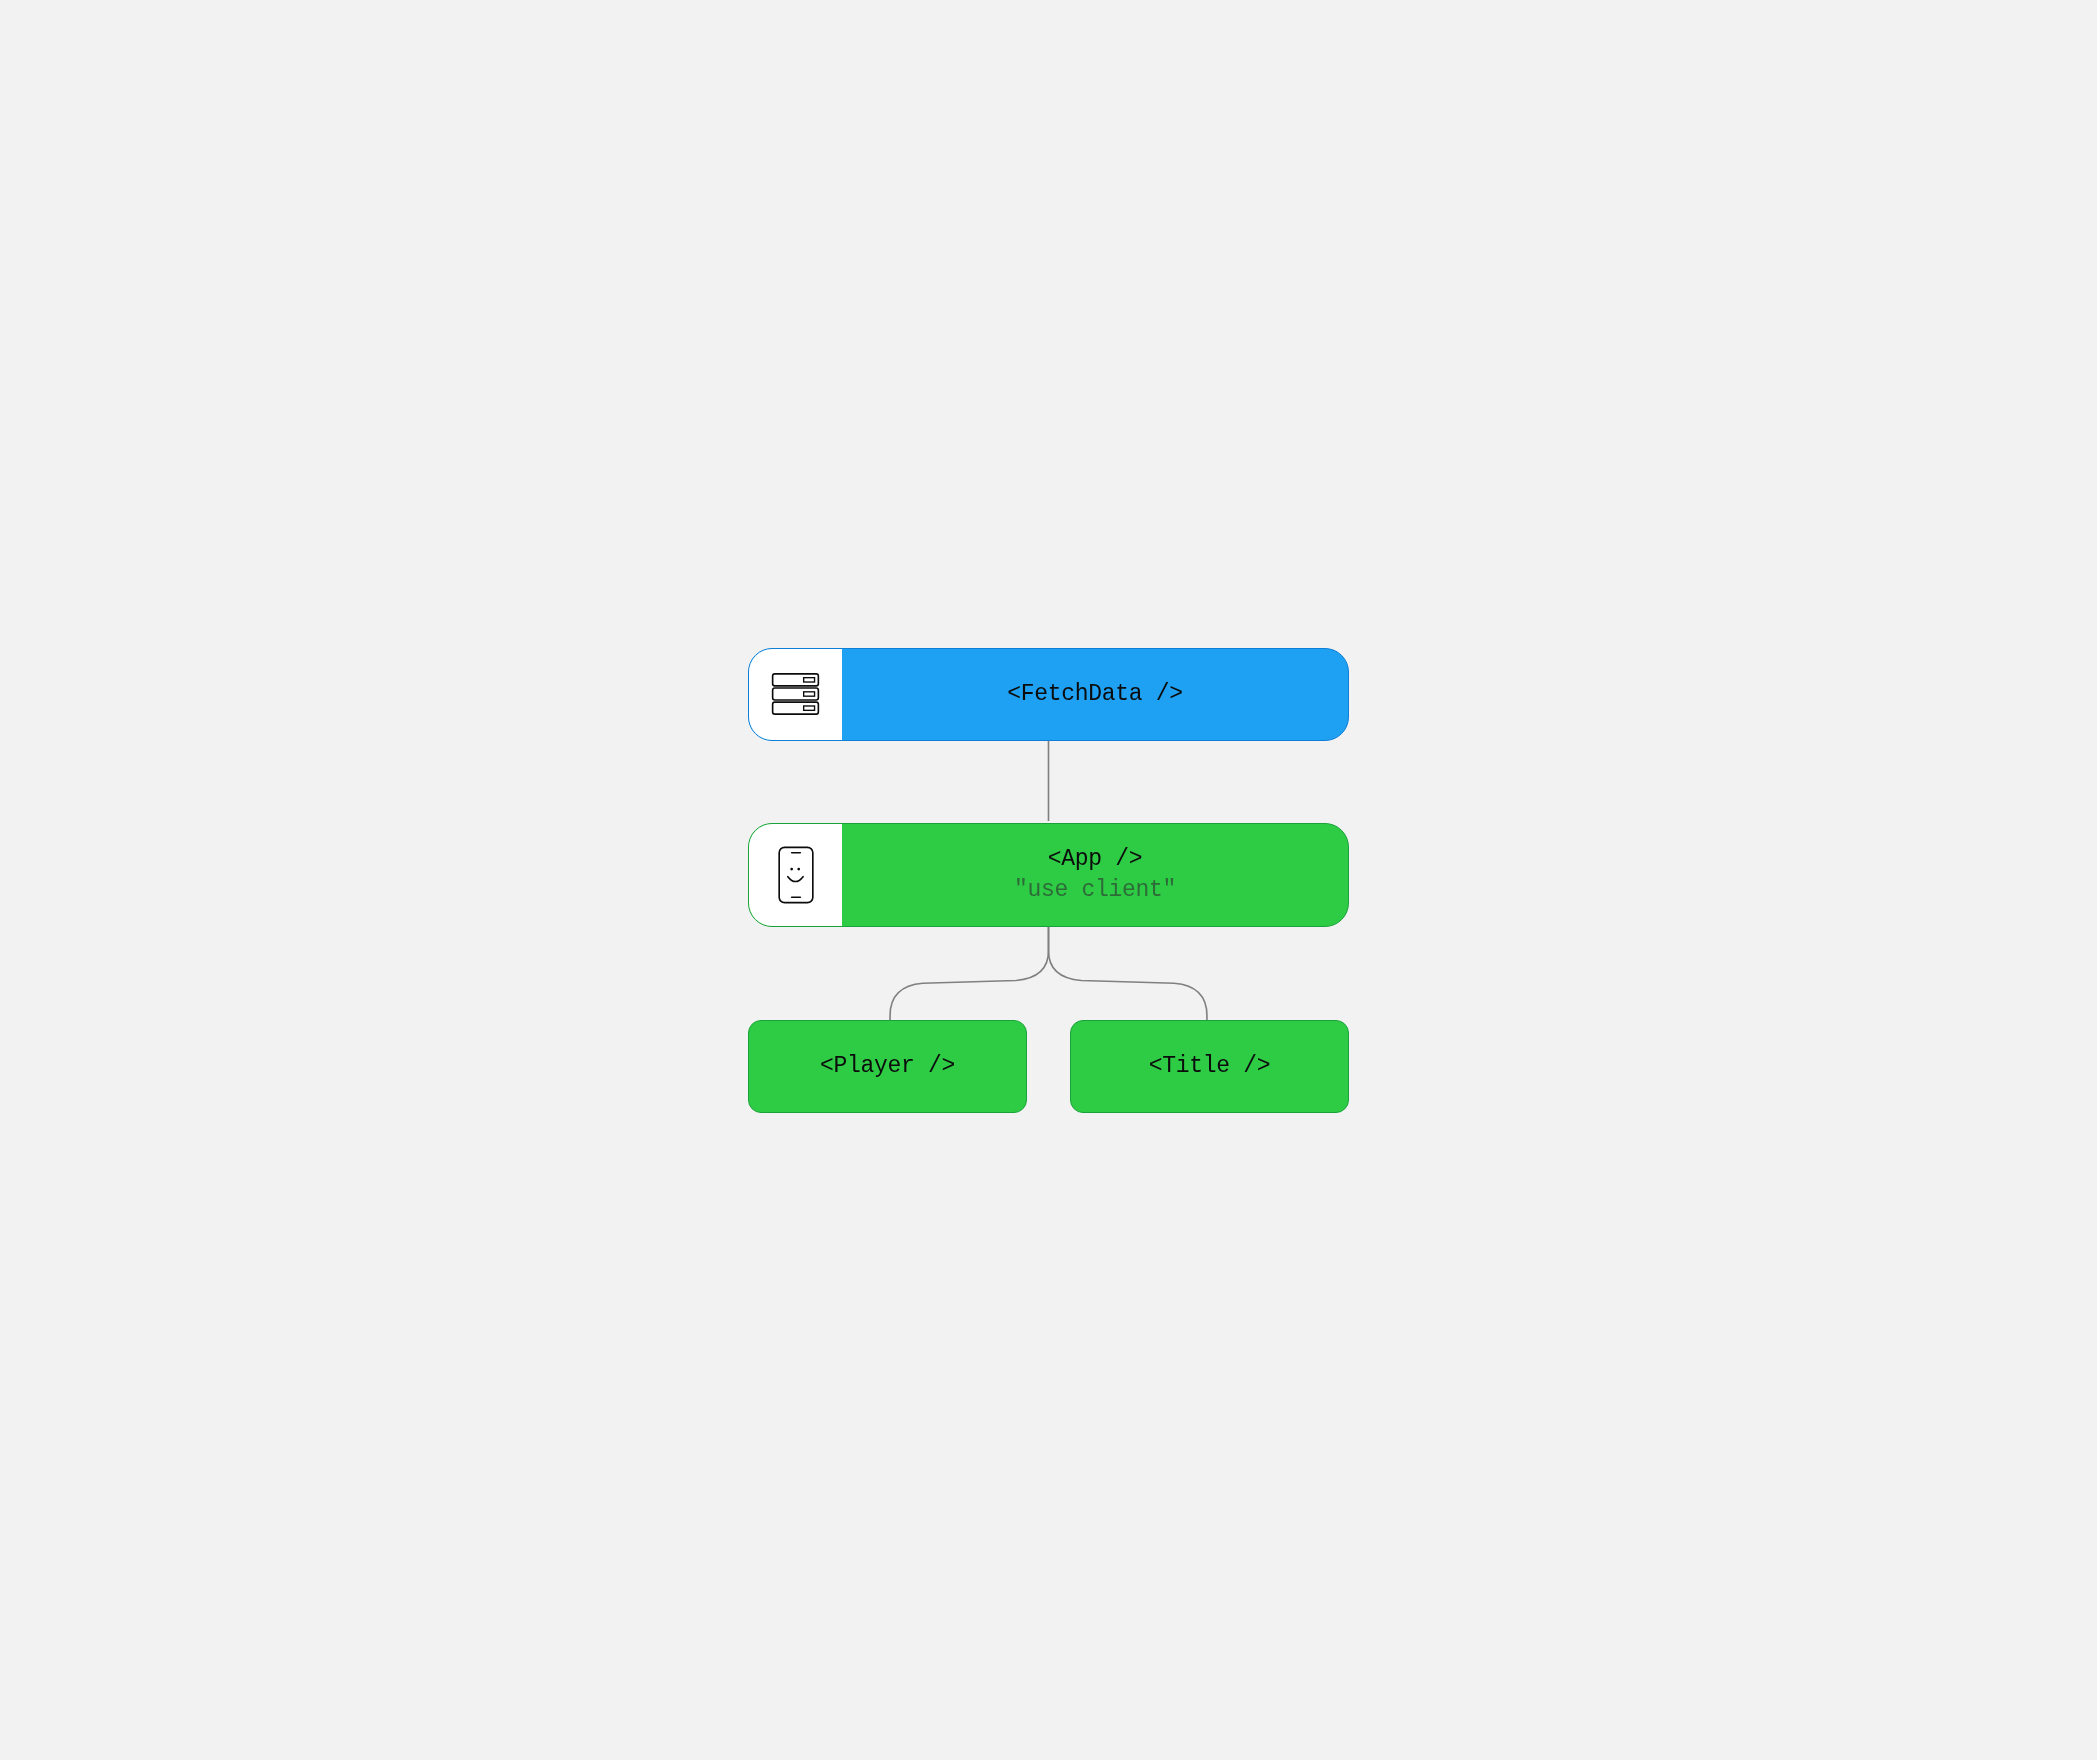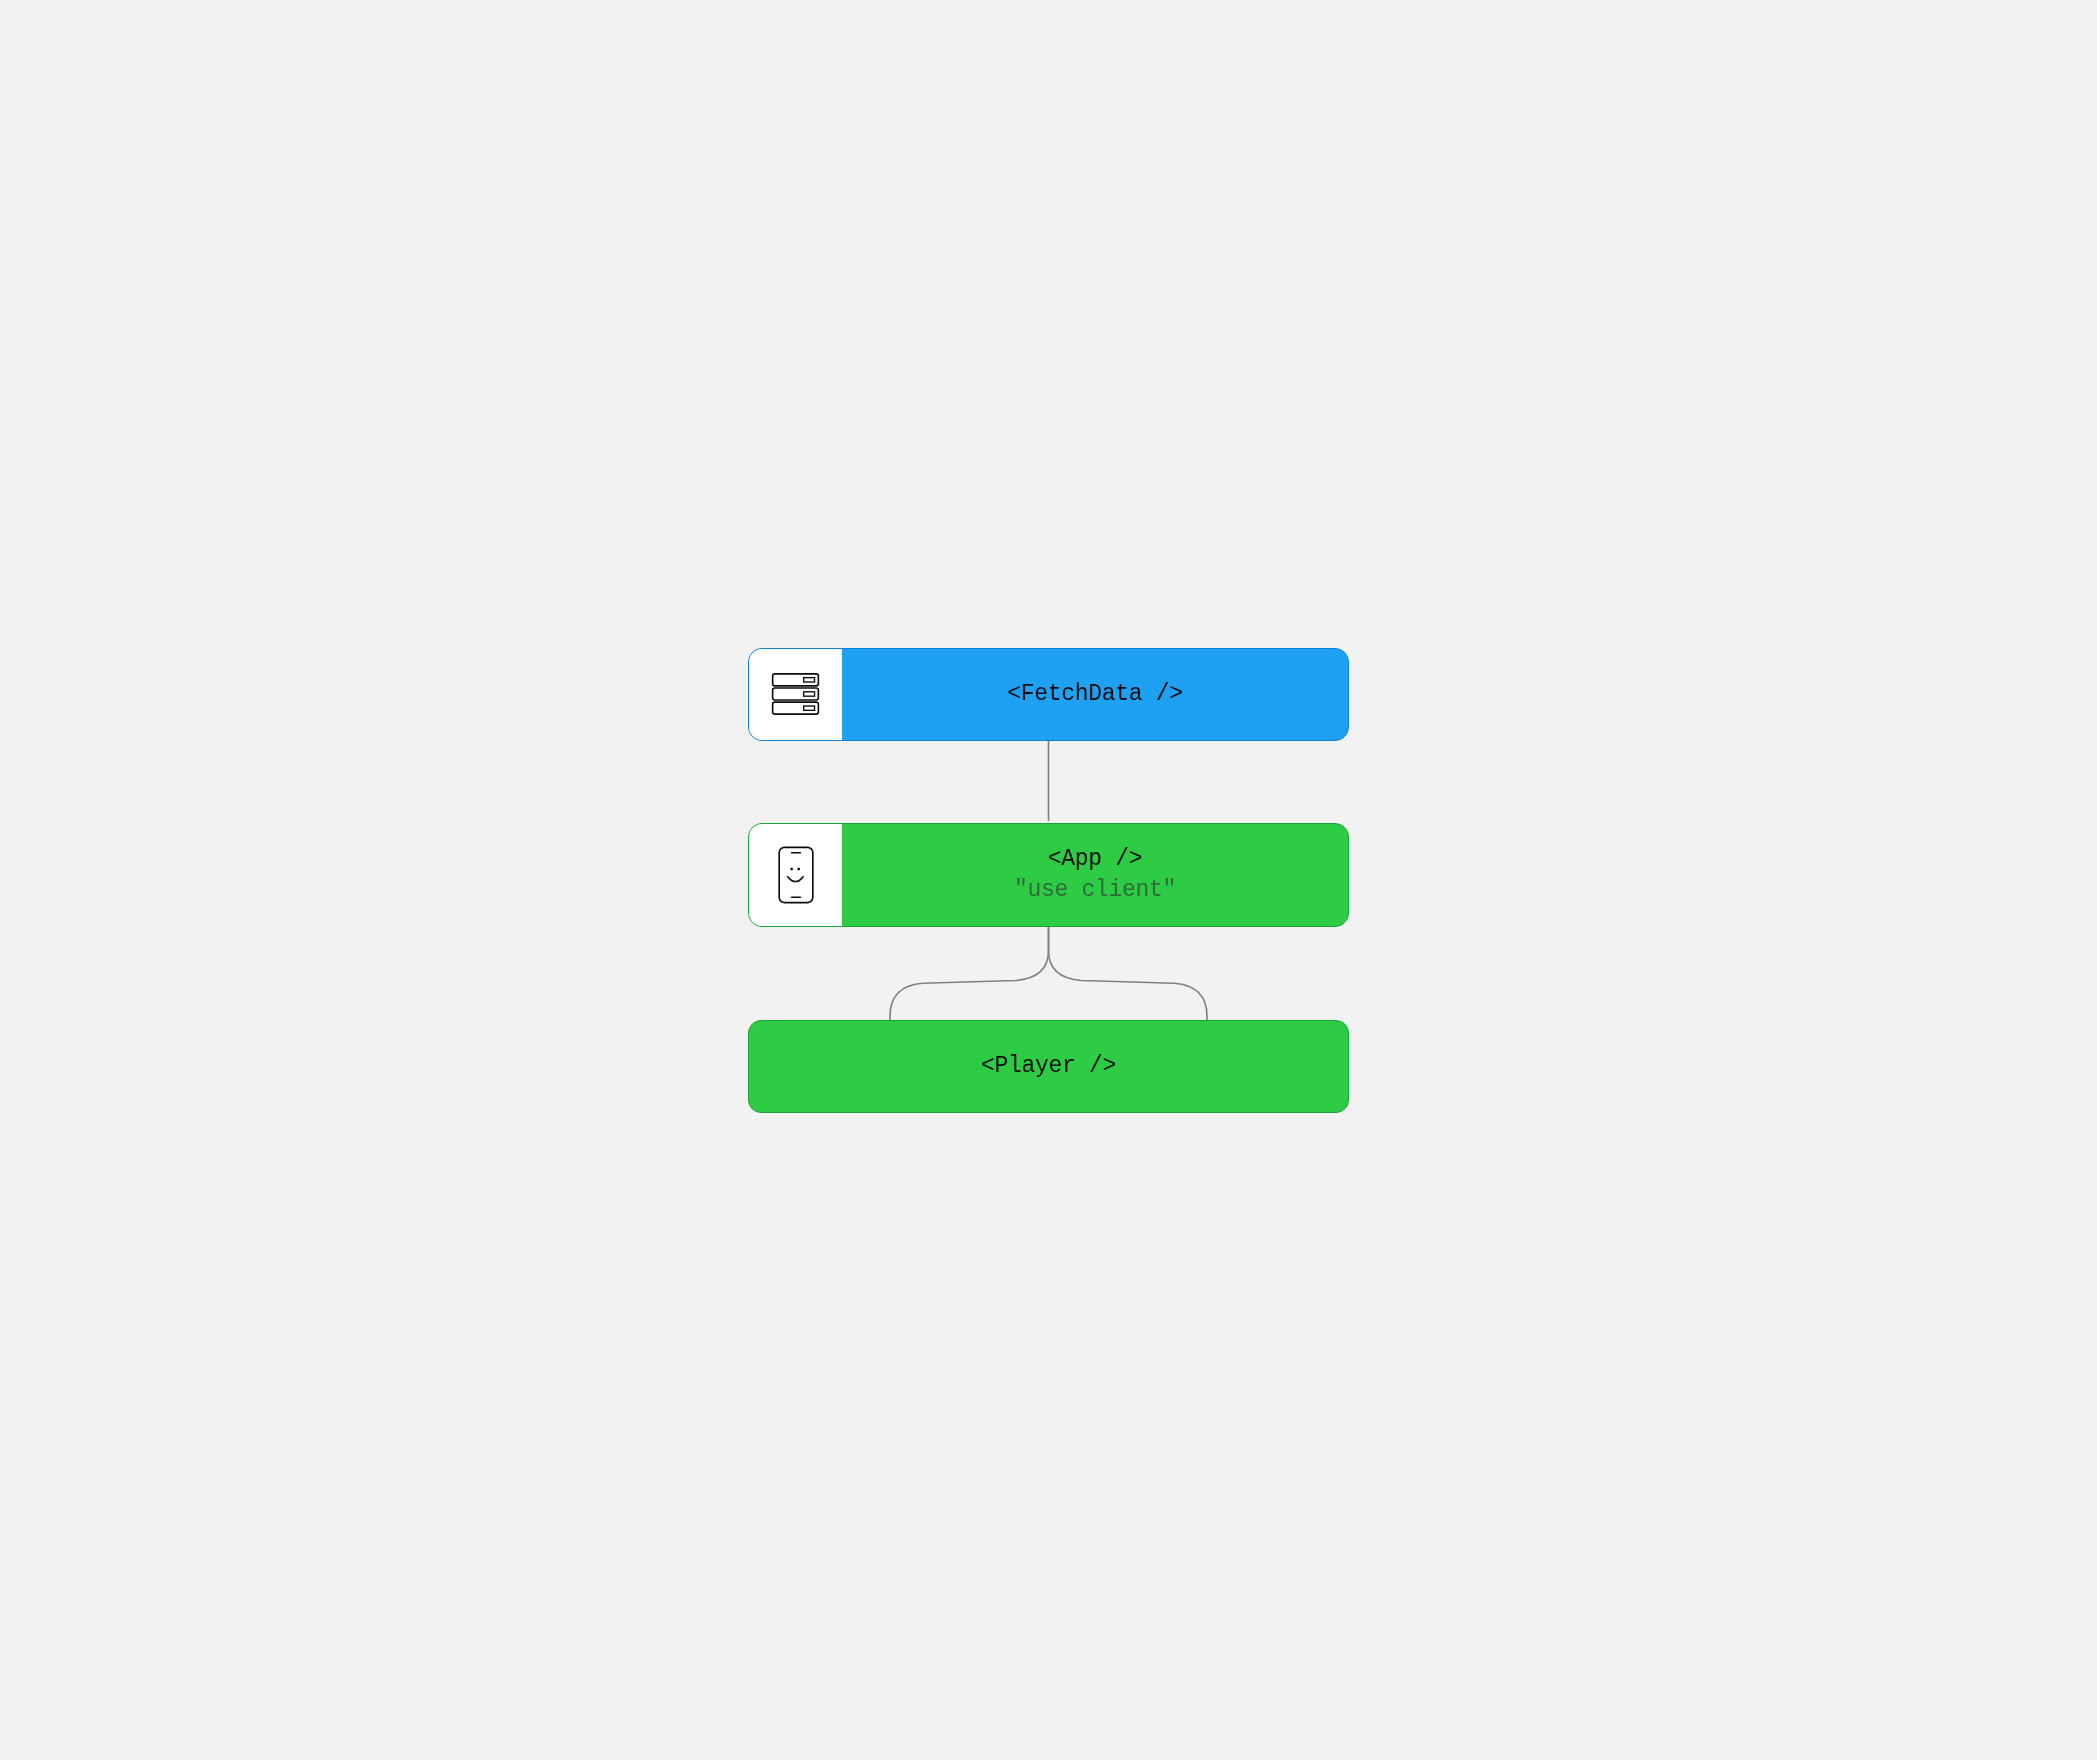--- a/index.html
+++ b/index.html
@@ -14,21 +14,21 @@
       justify-content: center;
       align-items: center;
       min-height: 100vh;
       padding: 22px;
     }
     .diagram {
       position: relative;
       width: 601px;
     }
     .node {
-      border-radius: 14px;
+      border-radius: 24px;
       display: flex;
       align-items: stretch;
       overflow: hidden;
       position: relative;
       z-index: 2;
     }
     .node-server {
       border: 1.6px solid #0d7fd6;
       background: #1ea1f3;
       height: 93px;
@@ -147,16 +147,19 @@
     <div class="node-content">
       <div class="node-label">&lt;App /&gt;</div>
       <div class="node-subtitle">"use client"</div>
     </div>
   </div>
 
   <div class="children-row">
     <div class="child node-child">
       <div class="node-label">&lt;Player /&gt;</div>
     </div>
+    <div class="child node-child">
+      <div class="node-label">&lt;Title /&gt;</div>
+    </div>
   </div>
 
 </div>
 
 
 </body></html>

